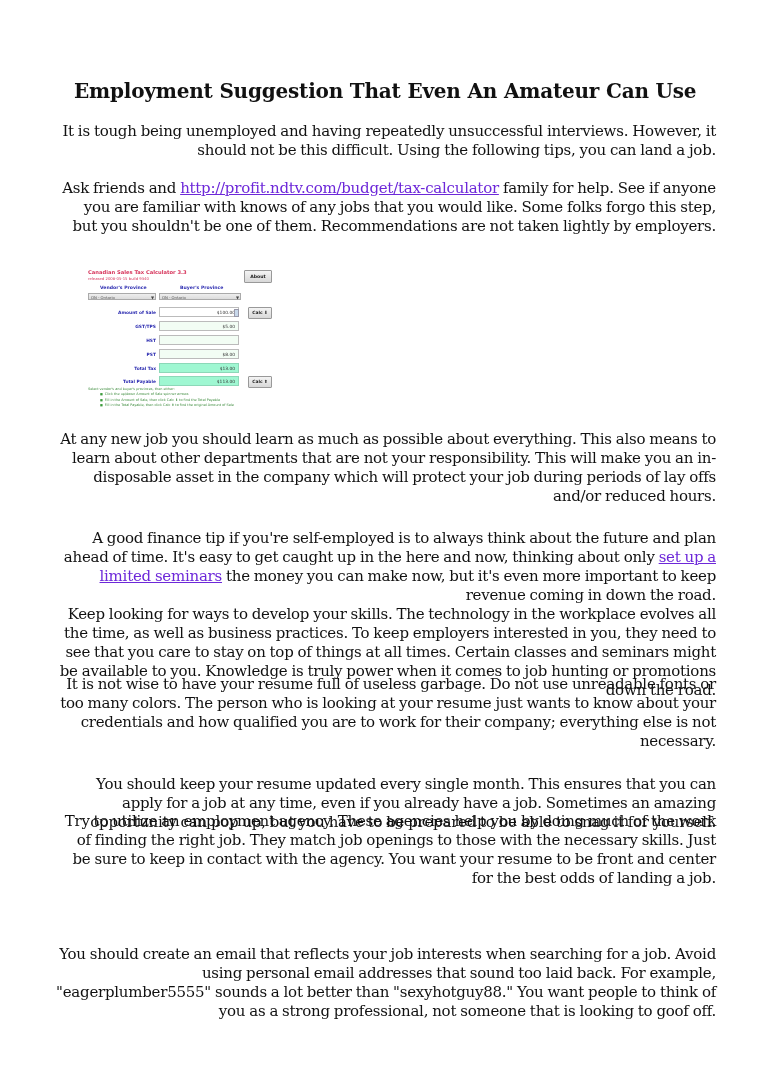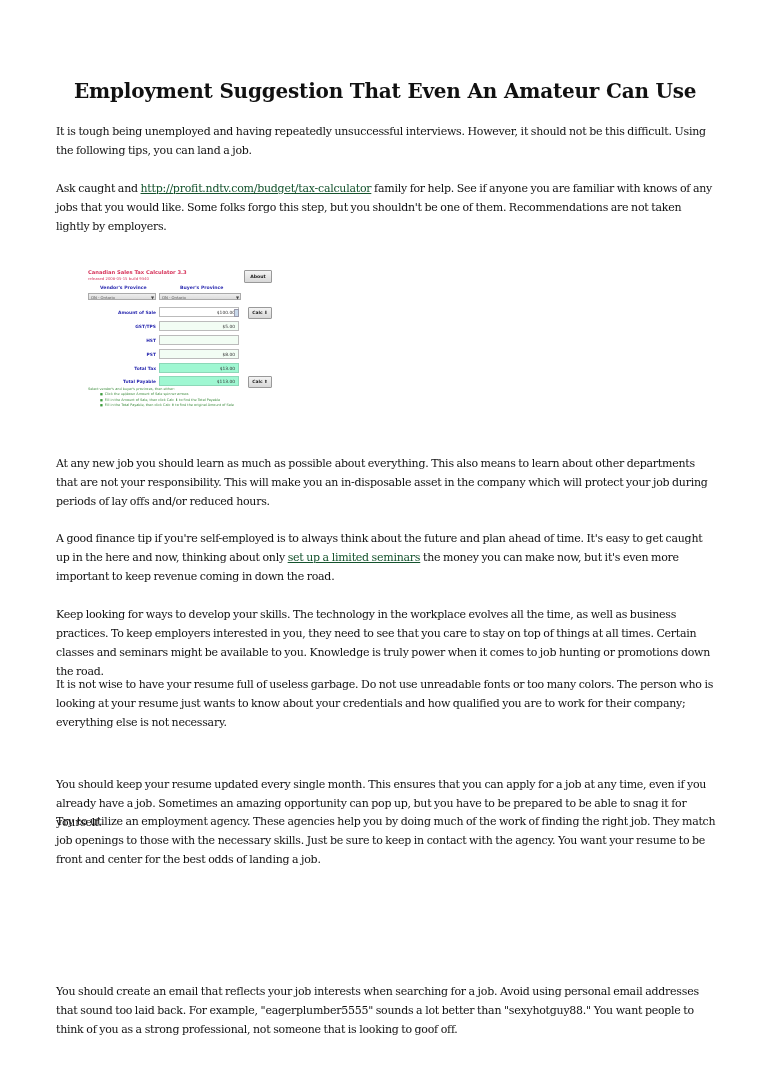--- a/index.html
+++ b/index.html
@@ -5,24 +5,24 @@
   html, body { margin: 0; padding: 0; background: #ffffff; }
   body { width: 768px; height: 1087px; position: relative; overflow: hidden; }
   .page { position: absolute; left: 56px; top: 0; width: 660px; color: #111; }
   .title {
     position: absolute; top: 61px; left: 0;
     font-family: "DejaVu Serif", serif; font-weight: bold; font-size: 20px;
     letter-spacing: -0.2px; margin: 18px; white-space: nowrap;
   }
   .para {
     position: absolute; left: 0; width: 660px;
-    font-family: "DejaVu Serif", serif; font-size: 11px; line-height: 19px;
-    margin: 0; letter-spacing: -0.25px; word-spacing: -0.5px;
+    font-family: "DejaVu Serif", serif; font-size: 15px; line-height: 19px;
+    margin: 0; letter-spacing: -0.25px; word-spacing: -0.5px; text-align: right;
   }
-  a.link { color: #14532d; text-decoration: underline; }
+  a.link { color: #6d28d9; text-decoration: underline; }
 
   
   .calc {
     position: absolute; left: 86px; top: 266px; width: 190px; height: 152px;
     font-family: "DejaVu Sans", sans-serif; font-size: 4.3px; color: #333;
   }
   .calc .ctitle { position: absolute; left: 2px; top: 3px; color: #d6335a; font-weight: bold; font-size: 5.2px; }
   .calc .crelease { position: absolute; left: 2px; top: 10px; color: #d6335a; font-size: 3.8px; }
   .calc .about { position: absolute; left: 158px; top: 4px; width: 26px; height: 11px; border: 1px solid #999; background: linear-gradient(#f4f4f4,#d8d8d8); font-size: 4.6px; font-weight: bold; text-align: center; line-height: 11px; border-radius: 1px; color: #222; }
   .calc .lbl { position: absolute; color: #2b2bb0; font-weight: bold; font-size: 4.4px; text-align: right; }
@@ -39,35 +39,35 @@
   .calc .notes li::before { content: "\25A0"; color: #3a9a3a; margin-right: 2px; font-size: 3px; }
 </style>
 </head>
 <body>
 
 <div class="page">
   <h1 class="title">Employment Suggestion That Even An Amateur Can Use</h1>
 
   <p class="para" style="top:122px">It is tough being unemployed and having repeatedly unsuccessful interviews. However, it should not be this difficult. Using the following tips, you can land a job.</p>
 
-  <p class="para" style="top:179px"><span>Ask caught and </span><a class="link" href="#">http://profit.ndtv.com/budget/tax-calculator</a><span> family for help. See if anyone you are familiar with knows of any jobs that you would like. Some folks forgo this step, but you shouldn't be one of them. Recommendations are not taken lightly by employers.</span></p>
+  <p class="para" style="top:179px"><span>Ask friends and </span><a class="link" href="#">http://profit.ndtv.com/budget/tax-calculator</a><span> family for help. See if anyone you are familiar with knows of any jobs that you would like. Some folks forgo this step, but you shouldn't be one of them. Recommendations are not taken lightly by employers.</span></p>
 
-  <p class="para" style="top:454px">At any new job you should learn as much as possible about everything. This also means to learn about other departments that are not your responsibility. This will make you an in-disposable asset in the company which will protect your job during periods of lay offs and/or reduced hours.</p>
+  <p class="para" style="top:430px">At any new job you should learn as much as possible about everything. This also means to learn about other departments that are not your responsibility. This will make you an in-disposable asset in the company which will protect your job during periods of lay offs and/or reduced hours.</p>
 
   <p class="para" style="top:529px"><span>A good finance tip if you're self-employed is to always think about the future and plan ahead of time. It's easy to get caught up in the here and now, thinking about only </span><a class="link" href="#">set up a limited seminars</a><span> the money you can make now, but it's even more important to keep revenue coming in down the road.</span></p>
 
   <p class="para" style="top:605px">Keep looking for ways to develop your skills. The technology in the workplace evolves all the time, as well as business practices. To keep employers interested in you, they need to see that you care to stay on top of things at all times. Certain classes and seminars might be available to you. Knowledge is truly power when it comes to job hunting or promotions down the road.</p>
 
   <p class="para" style="top:675px">It is not wise to have your resume full of useless garbage. Do not use unreadable fonts or too many colors. The person who is looking at your resume just wants to know about your credentials and how qualified you are to work for their company; everything else is not necessary.</p>
 
   <p class="para" style="top:775px">You should keep your resume updated every single month. This ensures that you can apply for a job at any time, even if you already have a job. Sometimes an amazing opportunity can pop up, but you have to be prepared to be able to snag it for yourself.</p>
 
   <p class="para" style="top:812px">Try to utilize an employment agency. These agencies help you by doing much of the work of finding the right job. They match job openings to those with the necessary skills. Just be sure to keep in contact with the agency. You want your resume to be front and center for the best odds of landing a job.</p>
 
-  <p class="para" style="top:982px">You should create an email that reflects your job interests when searching for a job. Avoid using personal email addresses that sound too laid back. For example, "eagerplumber5555" sounds a lot better than "sexyhotguy88." You want people to think of you as a strong professional, not someone that is looking to goof off.</p>
+  <p class="para" style="top:945px">You should create an email that reflects your job interests when searching for a job. Avoid using personal email addresses that sound too laid back. For example, "eagerplumber5555" sounds a lot better than "sexyhotguy88." You want people to think of you as a strong professional, not someone that is looking to goof off.</p>
 </div>
 
 <div class="calc">
   <div class="ctitle">Canadian Sales Tax Calculator 3.3</div>
   <div class="crelease">released 2008-05-15 build 9340</div>
   <div class="about">About</div>
 
   <div class="plabel" style="left:14px; top:19px">Vendor's Province</div>
   <div class="plabel" style="left:94px; top:19px">Buyer's Province</div>
 

